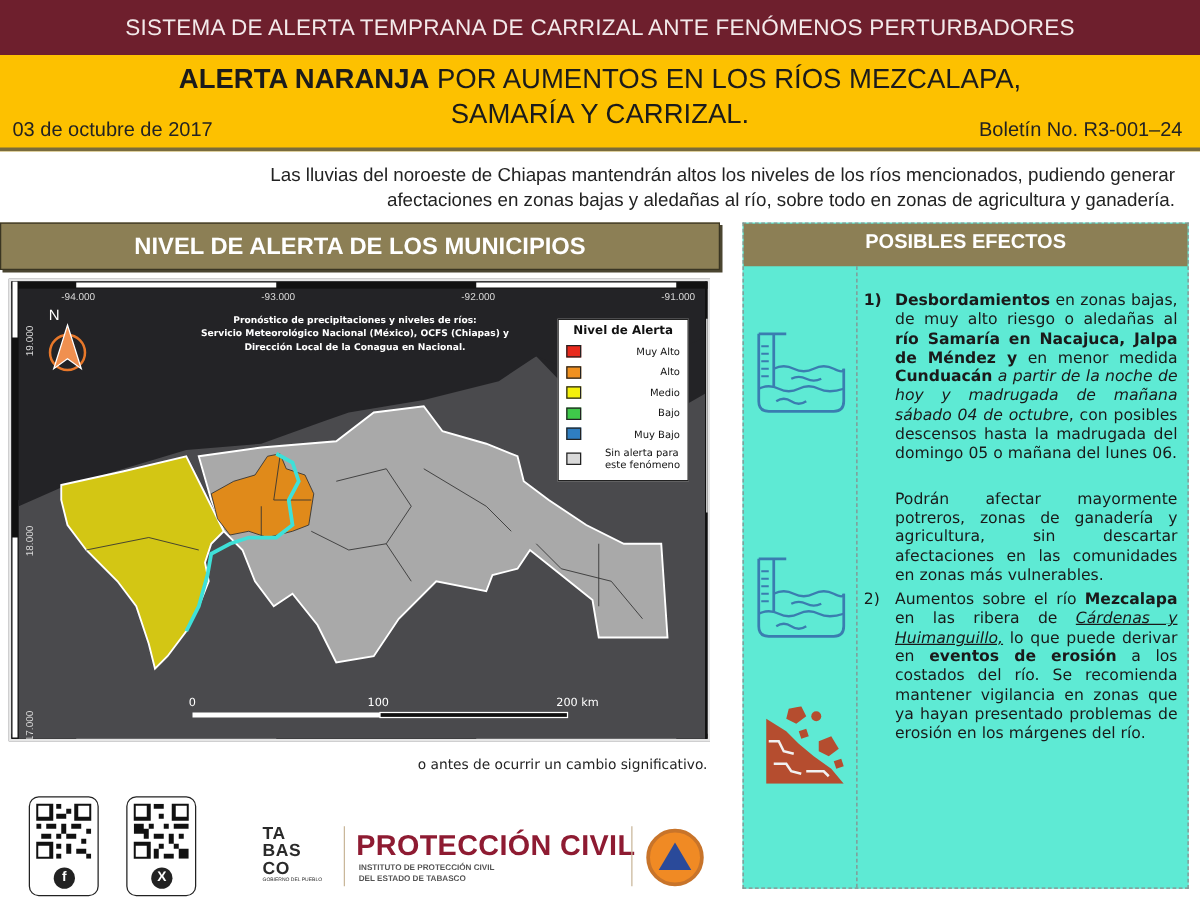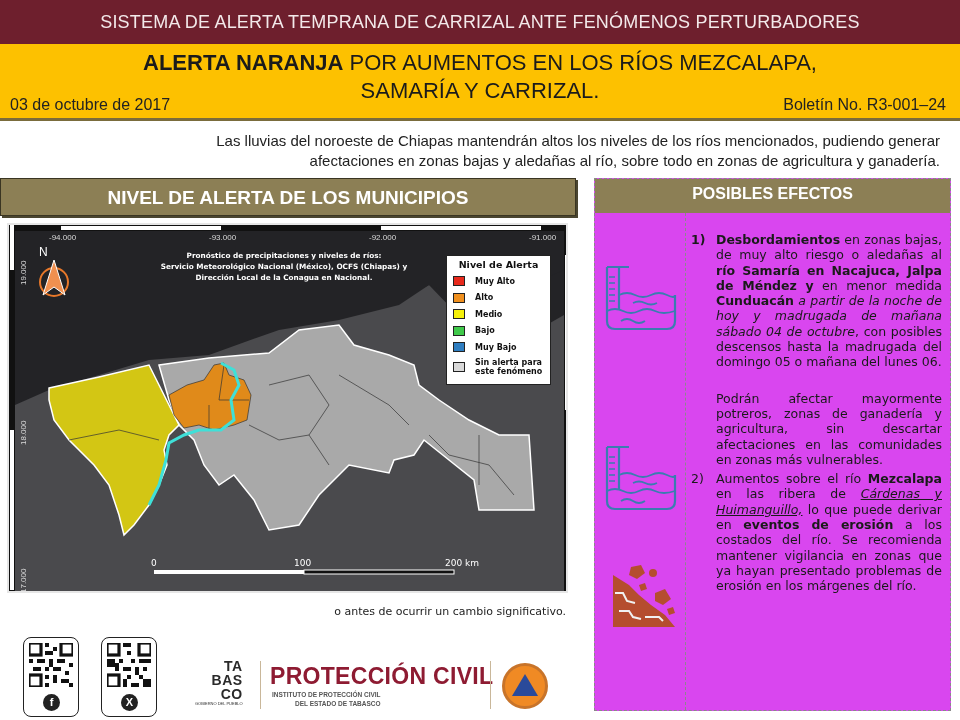--- a/index.html
+++ b/index.html
@@ -13,37 +13,37 @@
   .intro { position: absolute; left: 20px; top: 131px; width: 920px; text-align: right; font-family: "Liberation Sans", sans-serif; font-size: 15px; line-height: 20px; color: #222; }
   .sec-title { position: absolute; left: 0; top: 178px; width: 576px; height: 38px; background: #8c7f55; border: 1px solid #3a3522; box-shadow: 2px 2px 0 #4a4530; color: #fff; font-family: "Liberation Sans", sans-serif; font-weight: bold; font-size: 19px; text-align: center; line-height: 38px; }
   .map { position: absolute; left: 7px; top: 223px; width: 561px; height: 370px; background: #232326; border: 2px solid #e6e6e6; overflow: hidden; }
   .map svg { position: absolute; left: 0; top: 0; }
   .axis-lbl { position: absolute; color: #d9d9d9; font-size: 8px; font-family: "Liberation Sans", sans-serif; }
   .axis-lbl.v { transform: rotate(-90deg); transform-origin: left top; }
   .map-caption { position: absolute; left: 130px; top: 25px; width: 290px; text-align: center; color: #fff; font-family: "DejaVu Sans", sans-serif; font-size: 7.3px; font-weight: bold; line-height: 11px; }
   .north { position: absolute; left: 30px; top: 20px; color: #fff; font-size: 12px; font-family: "Liberation Sans", sans-serif; }
   .legend { position: absolute; left: 437px; top: 30px; width: 105px; height: 130px; background: #fff; border: 1px solid #222; padding: 3px 6px; font-family: "DejaVu Sans", sans-serif; }
   .legend .lt { font-size: 9.5px; font-weight: bold; text-align: center; margin-bottom: 3px; color: #111; }
-  .legend .li { display: flex; align-items: center; font-size: 8px; font-weight: bold; color: #111; height: 16.5px; }
+  .legend .li { display: flex; align-items: center; font-size: 8px; font-weight: normal; color: #111; height: 16.5px; justify-content: space-between; }
   .legend .sw { width: 12px; height: 10px; border: 1px solid #222; margin-right: 10px; flex: none; }
   .legend .li.two { line-height: 9px; height: 22px; }
   .scale-lbl { position: absolute; color: #fff; font-size: 9px; font-family: "DejaVu Sans", sans-serif; }
-  .effects { position: absolute; left: 594px; top: 178px; width: 357px; height: 533px; border: 1px dashed #8a8a8a; background: #d946ef; }
+  .effects { position: absolute; left: 594px; top: 178px; width: 357px; height: 533px; border: 1px dashed #8a8a8a; background: #5eead4; }
   .effects .head { height: 34px; background: #8c7f55; color: #fff; font-family: "Liberation Sans", sans-serif; font-weight: bold; font-size: 16px; text-align: center; line-height: 30px; }
   .effects .iconcol { position: absolute; left: 0; top: 34px; width: 91px; bottom: 0; border-right: 1px dashed #8a8a8a; }
   .effects .textcol { position: absolute; left: 96px; top: 34px; right: 8px; bottom: 0; font-family: "DejaVu Sans", sans-serif; font-size: 12.5px; line-height: 15.3px; color: #1a1a1a; }
   .item { display: flex; text-align: justify; }
   .item .num { width: 25px; flex: none; }
   .item .body { flex: 1; }
   .icon-abs { position: absolute; }
   .validity { position: absolute; left: 130px; top: 604px; width: 436px; text-align: right; font-family: "DejaVu Sans", sans-serif; font-size: 11px; line-height: 16px; color: #222; }
   .qr { position: absolute; top: 637px; width: 56px; height: 80px; border: 1.5px solid #222; border-radius: 8px; background: #fff; }
   .qr .code { position: absolute; left: 5px; top: 5px; }
   .qr .social { position: absolute; left: 19px; top: 56px; width: 17px; height: 17px; border-radius: 50%; background: #222; color: #fff; font-size: 11px; font-weight: bold; text-align: center; line-height: 17px; font-family: "Liberation Sans", sans-serif; }
-  .logos { position: absolute; left: 190px; top: 655px; width: 375px; height: 60px; text-align: right; }
+  .logos { position: absolute; left: 205px; top: 655px; width: 375px; height: 60px; }
   .tabasco { position: absolute; left: 5px; top: 4px; font-family: "Liberation Sans", sans-serif; font-weight: bold; font-size: 14px; line-height: 14px; color: #2a2a2a; letter-spacing: 0.5px; }
   .tabasco small { display: block; font-size: 4px; font-weight: normal; line-height: 6px; letter-spacing: 0; }
   .vsep { position: absolute; top: 6px; width: 1px; height: 48px; background: #c9b79a; }
   .pc-title { position: absolute; left: 80px; top: 8px; font-family: "Liberation Sans", sans-serif; font-weight: bold; font-size: 23px; color: #8e1b32; letter-spacing: 0.3px; }
   .pc-sub { position: absolute; left: 82px; top: 35px; font-family: "Liberation Sans", sans-serif; font-weight: bold; font-size: 6.5px; line-height: 9px; color: #555; }
   .seal { position: absolute; left: 312px; top: 8px; width: 46px; height: 46px; border-radius: 50%; background: #f08a24; border: 3px solid #c8742a; }
 </style>
 </head>
 <body>
 

